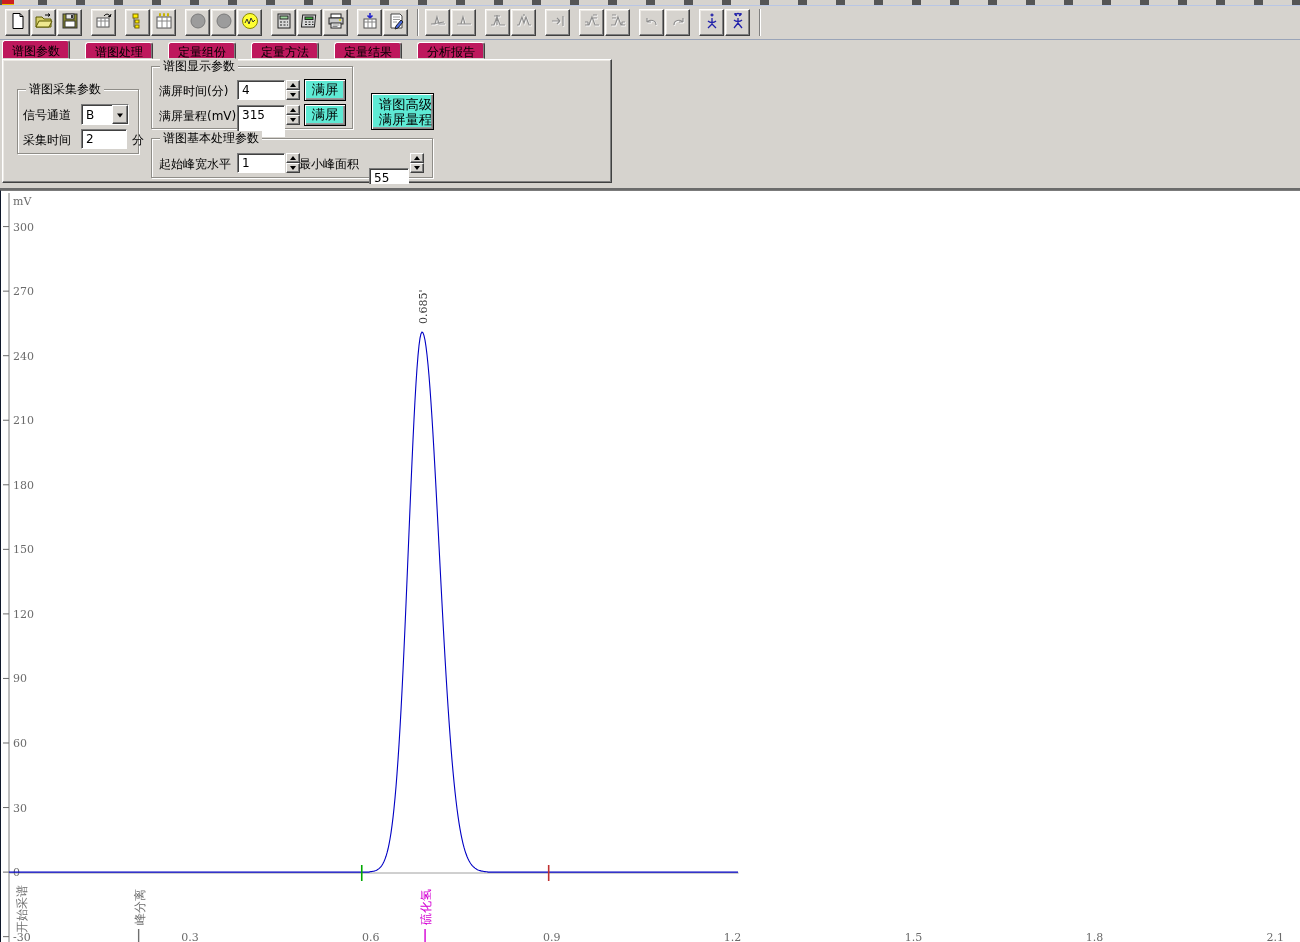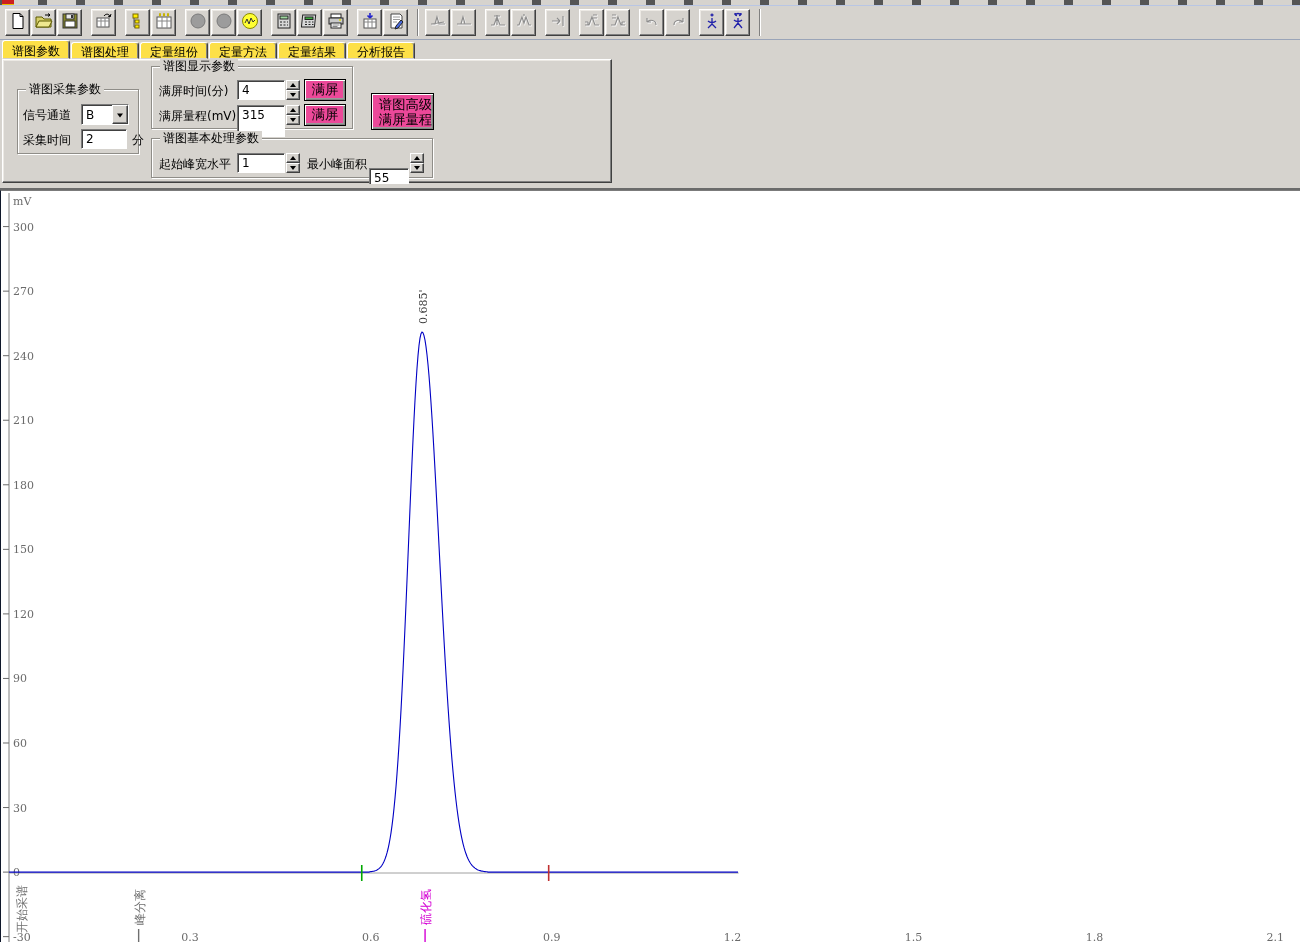--- a/index.html
+++ b/index.html
@@ -24,22 +24,22 @@
     box-shadow:inset -1px -1px 0 #808080, inset 1px 1px 0 #ece9e4;
     display:flex; align-items:center; justify-content:center; margin-right:1px; }
   .tb-btn svg { width:18px; height:18px; }
   .tb-btn.disabled svg { opacity:.95; }
   .tb-sep { width:2px; height:27px; margin:0 6px 0 0;
     border-left:1px solid #808080; border-right:1px solid #fff; }
 
   
   #tabbar { position:absolute; left:0; top:40px; width:1300px; height:19px;
     display:flex; align-items:flex-end; padding-left:2px; }
-  .tab { height:17px; padding:1px 9px 5px 9px; margin-right:1px; color:#000;
-    background:#fde047; border:1px solid; border-color:#fff #404040 #d6d3ce #fff;
+  .tab { height:17px; padding:1px 9px 5px 9px; margin-right:15px; color:#000;
+    background:#be185d; border:1px solid; border-color:#fff #404040 #d6d3ce #fff;
     border-top-left-radius:3px; border-top-right-radius:3px;
     box-shadow:inset -1px 0 0 #808080; white-space:nowrap; }
   .tab.active { height:19px; position:relative; z-index:3; font-weight:normal;
     padding-top:2px; }
 
   
   #panel { position:absolute; left:0; top:59px; width:1300px; height:125px; background:#d6d3ce; }
   #panel-frame { position:absolute; left:2px; top:0; width:610px; height:124px;
     border:1px solid; border-color:#fff #404040 #404040 #fff;
     box-shadow:inset -1px -1px 0 #808080, inset 1px 1px 0 #ece9e4; background:#d6d3ce; }
@@ -51,21 +51,21 @@
   .field { position:absolute; background:#fff; border:1px solid;
     border-color:#7a7a7a #fff #fff #7a7a7a;
     box-shadow:inset 1px 1px 0 #404040; padding:2px 3px 0 4px; font-size:12px; }
   .spinner { position:absolute; width:14px; display:flex; flex-direction:column; }
   .spin-btn { flex:1; background:#d6d3ce; border:1px solid; border-color:#fff #404040 #404040 #fff;
     box-shadow:inset -1px -1px 0 #808080; position:relative; }
   .spin-btn:before { content:""; position:absolute; left:50%; top:50%; transform:translate(-50%,-50%);
     border-left:3px solid transparent; border-right:3px solid transparent; }
   .spin-up:before   { border-bottom:4px solid #000; }
   .spin-down:before { border-top:4px solid #000; }
-  .btn3d { position:absolute; background:#ec4899; border:1px solid #000;
+  .btn3d { position:absolute; background:#5eead4; border:1px solid #000;
     box-shadow:inset 1px 1px 0 #fff, inset -1px -1px 0 #808080, inset -2px -2px 0 #9a9a9a;
     display:flex; align-items:center; justify-content:center; text-align:center; }
   .dropdown { position:absolute; background:#fff; border:1px solid;
     border-color:#7a7a7a #fff #fff #7a7a7a; box-shadow:inset 1px 1px 0 #404040;
     display:flex; align-items:center; }
   .dropdown .dd-value { flex:1; padding-left:4px; }
   .dropdown .dd-btn { width:16px; height:100%; background:#d6d3ce;
     border:1px solid; border-color:#fff #404040 #404040 #fff;
     box-shadow:inset -1px -1px 0 #808080; position:relative; }
   .dropdown .dd-btn:before { content:""; position:absolute; left:50%; top:50%;
@@ -329,21 +329,21 @@
 
     <div class="groupbox" style="left:148px;top:78px;width:282px;height:40px;">
       <span class="gb-title">谱图基本处理参数</span>
     </div>
     <span class="lbl" style="left:156px;top:96px;">起始峰宽水平</span>
     <div class="field" style="left:234px;top:93px;width:48px;height:20px;">1</div>
     <div class="spinner" style="left:283px;top:93px;height:20px;">
       <span class="spin-btn spin-up"></span>
       <span class="spin-btn spin-down"></span>
     </div>
-    <span class="lbl" style="left:304px;top:96px;font-family:Liberation Mono, monospace;">最小峰面积</span>
+    <span class="lbl" style="left:296px;top:96px;font-family:Liberation Mono, monospace;">最小峰面积</span>
     <div class="field" style="left:366px;top:108px;width:40px;height:20px;">55</div>
     <div class="spinner" style="left:407px;top:93px;height:20px;">
       <span class="spin-btn spin-up"></span>
       <span class="spin-btn spin-down"></span>
     </div>
 
     <button class="btn3d" style="left:368px;top:33px;width:63px;height:37px;flex-direction:column;line-height:15px;padding-left:6px;">
       <span>谱图高级</span>
       <span>满屏量程</span>
     </button>

